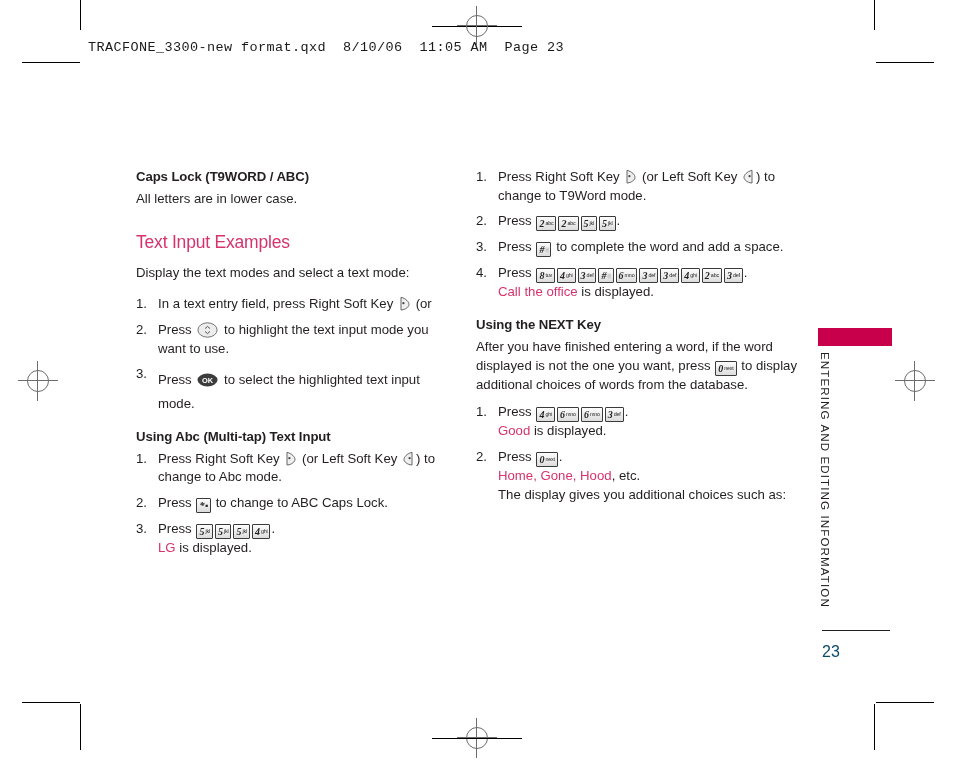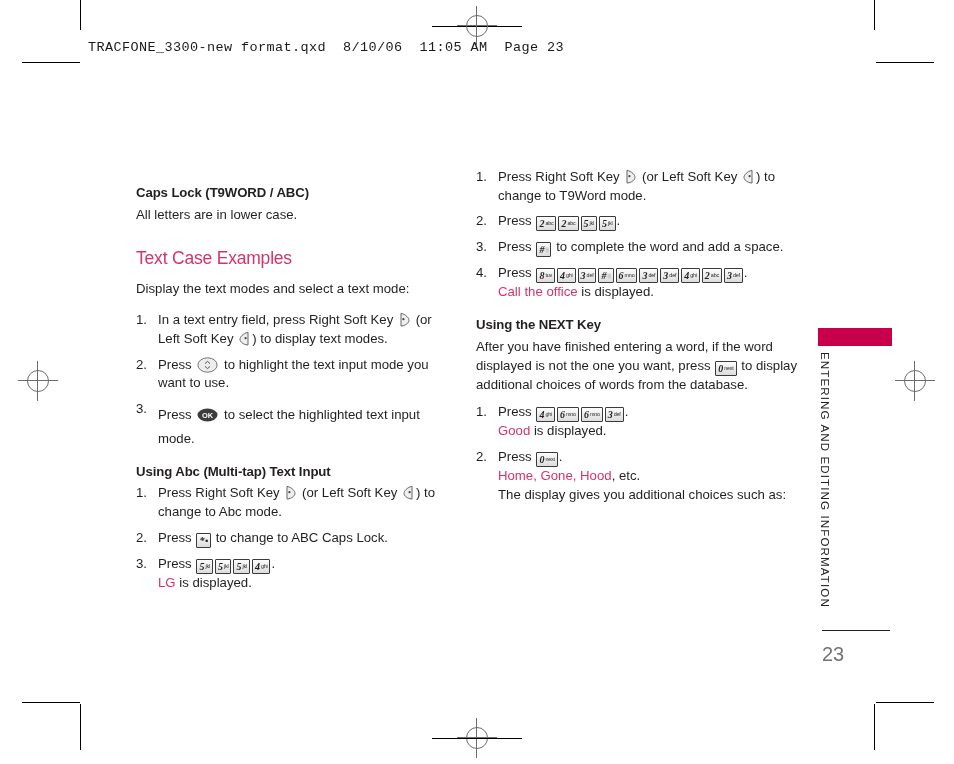--- a/index.html
+++ b/index.html
@@ -74,21 +74,21 @@
     width: 322px;
     font-size: 13.2px;
     line-height: 1.42;
   }
   .col-left  { left: 136px; top: 168px; }
   .col-right { left: 476px; top: 168px; }
 
   h3.sec {
     font-size: 13.2px;
     font-weight: bold;
-    margin: 16px 0 3px 0;
+    margin: 0 0 3px 0;
     letter-spacing: -0.1px;
   }
   h2.pink {
     color: #d6336c;
     font-size: 17.5px;
     font-weight: normal;
     margin: 22px 0 9px 0;
     letter-spacing: -0.2px;
   }
   p.body {
@@ -189,22 +189,22 @@
     left: 822px;
     top: 630px;
     width: 68px;
     height: 1px;
     background: #231f20;
   }
   .folio {
     position: absolute;
     left: 822px;
     top: 643px;
-    font-size: 20px;
-    color: #737373;
+    font-size: 16px;
+    color: #0c4a6e;
   }
 </style>
 </head>
 <body>
 
 <div class="prepress-header">TRACFONE_3300-new format.qxd  8/10/06  11:05 AM  Page 23</div>
 
 <div class="vrule" style="left:80px; top:0; height:30px;"></div>
 <div class="vrule" style="left:874px; top:0; height:30px;"></div>
 <div class="hrule" style="left:432px; top:26px; width:90px;"></div>
@@ -237,43 +237,34 @@
 <div class="trim" style="left:80px;  top:704px; width:1px; height:46px;"></div>
 <div class="trim" style="left:874px; top:704px; width:1px; height:46px;"></div>
 <div class="trim" style="left:432px; top:738px; width:90px; height:1px;"></div>
 
 <div class="col col-left">
 
   <h3 class="sec">Caps Lock (T9WORD / ABC)</h3>
 
   <p class="body">All letters are in lower case.</p>
 
-  <h2 class="pink">Text Case Examples</h2>
+  <h2 class="pink">Text Input Examples</h2>
   <p class="body">Display the text modes and select a text mode:</p>
 
   <ol class="steps">
     <li>
       <span class="num">1.</span>
       <span>In a text entry field, press Right Soft Key</span>
       <span class="softkey">
         <svg viewBox="0 0 13 15" width="13" height="15">
             <path d="M3 1.3 C8 2.5 11 6 11 8.4 C11 11 7.5 13.5 3.6 14 L3 14 Z" fill="#efefef" stroke="#555" stroke-width="0.9"></path>
             <circle cx="5.4" cy="7.2" r="1.1" fill="#444"></circle>
           </svg>
       </span>
       <span>(or</span>
-      <span class="sub">
-        <span>Left Soft Key</span>
-        <span class="softkey">
-          <svg viewBox="0 0 13 15" width="13" height="15">
-              <path d="M10 1.3 C5 2.5 2 6 2 8.4 C2 11 5.5 13.5 9.4 14 L10 14 Z" fill="#efefef" stroke="#555" stroke-width="0.9"></path>
-              <circle cx="7.6" cy="7.2" r="1.1" fill="#444"></circle>
-            </svg>
-        </span><span>) to display text modes.</span>
-      </span>
     </li>
 
     <li>
       <span class="num">2.</span>
       <span>Press</span>
       <span class="navkey">
         <svg viewBox="0 0 21 16" width="21" height="16">
             <ellipse cx="10.5" cy="8" rx="9.6" ry="7.2" fill="#ededed" stroke="#666" stroke-width="0.9"></ellipse>
             <path d="M8 6.6 L10.5 4.4 L13 6.6" fill="none" stroke="#555" stroke-width="1"></path>
             <path d="M8 9.4 L10.5 11.6 L13 9.4" fill="none" stroke="#555" stroke-width="1"></path>

